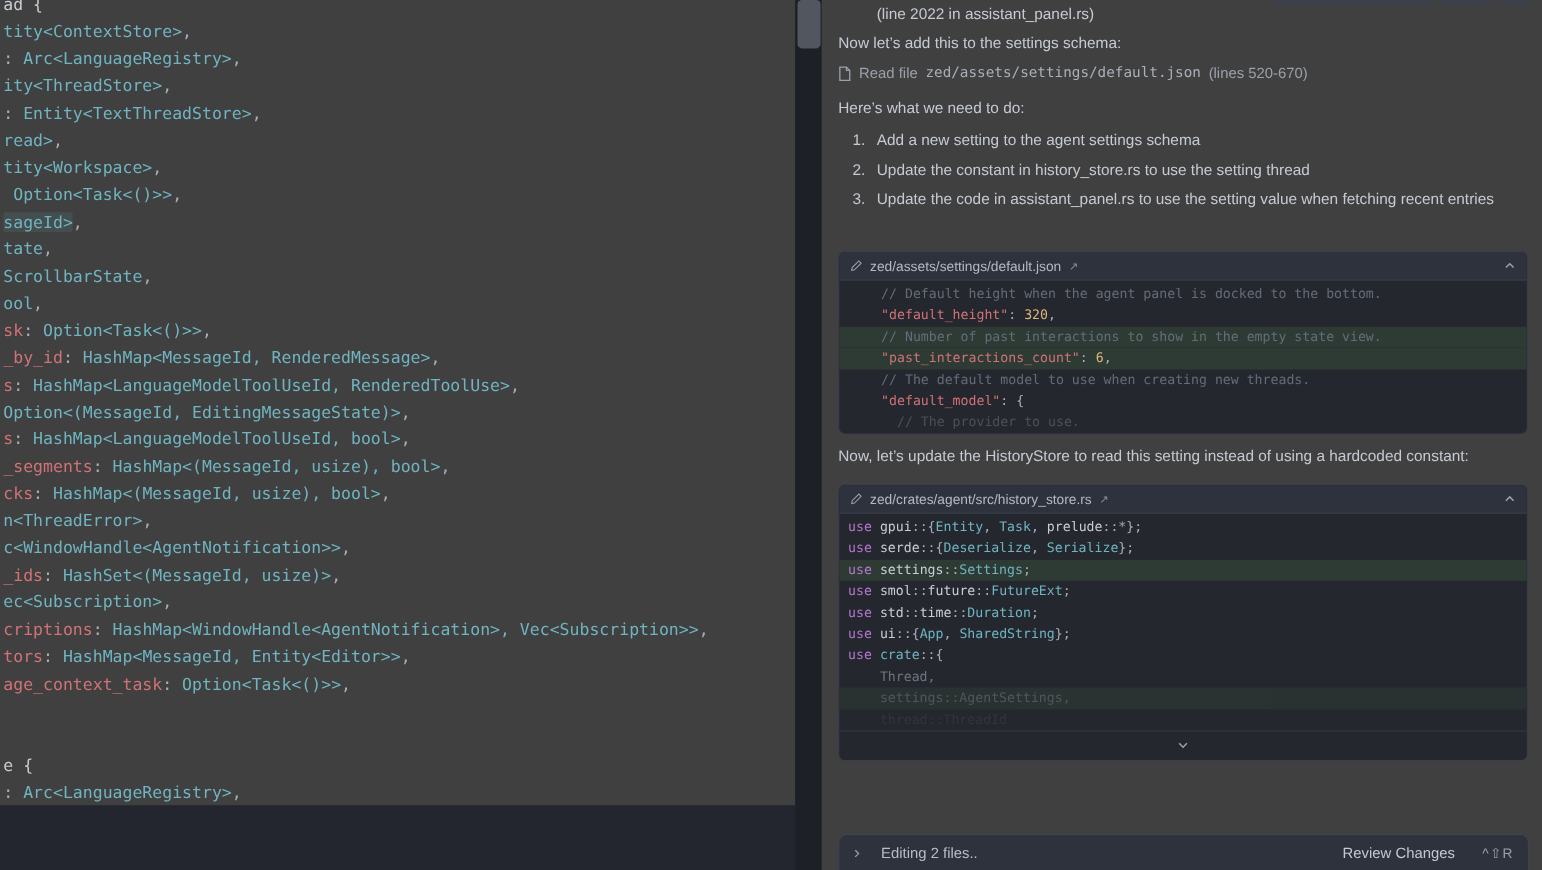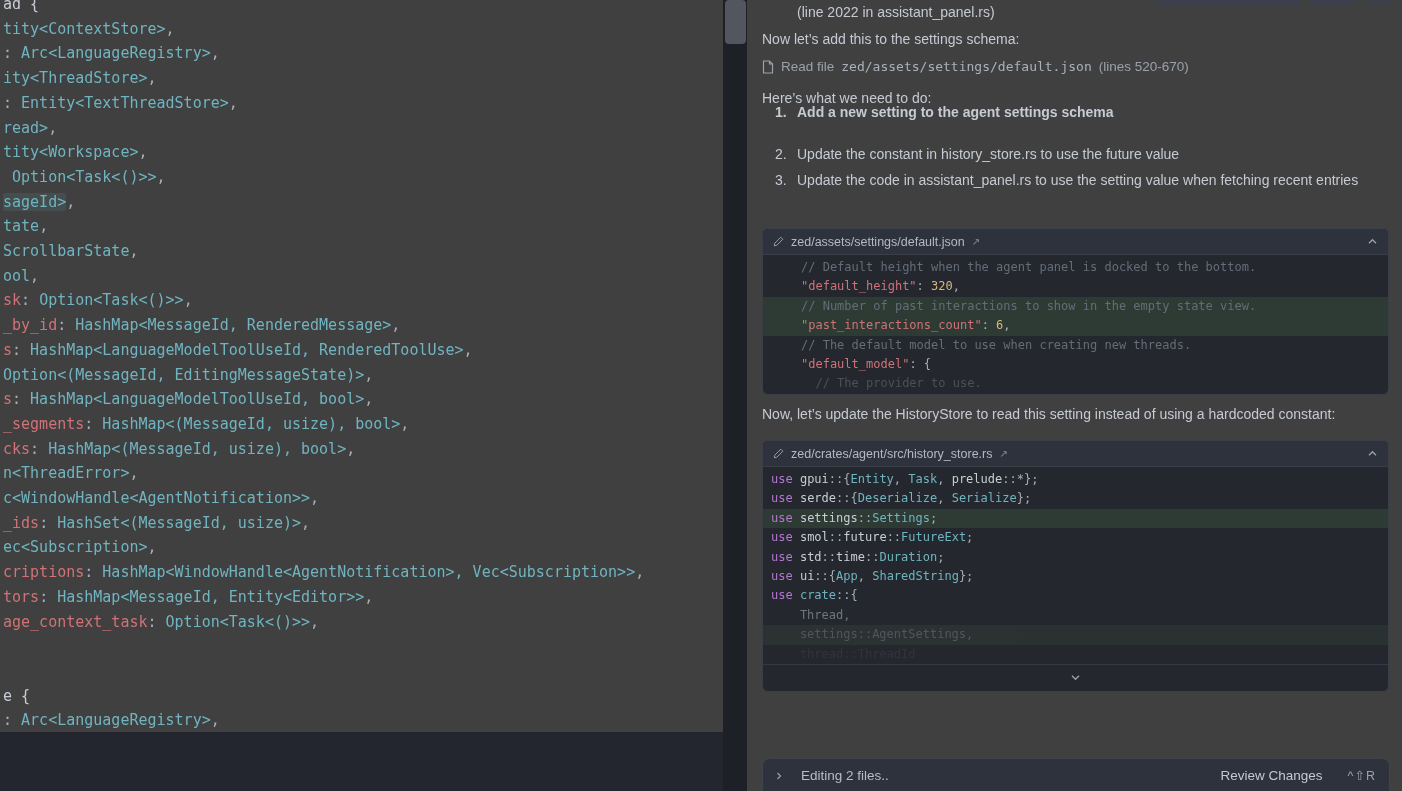--- a/index.html
+++ b/index.html
@@ -99,25 +99,25 @@
             <path d="M7.5 1v3h3" fill="none" stroke="currentColor" stroke-width="1.2"></path>
           </svg>
       </span>
       <span>Read file</span>
       <span class="mono">zed/assets/settings/default.json</span>
       <span>(lines 520-670)</span>
     </div>
 
     <div class="prose" style="top:90px;">Here’s what we need to do:</div>
 
-    <div class="step" style="top:104px;font-weight:bold;">
+    <div class="step" style="top:119px;">
       <span class="num">1.</span><span>Add a new setting to the agent settings schema</span>
     </div>
     <div class="step" style="top:146px;">
-      <span class="num">2.</span><span>Update the constant in history_store.rs to use the future value</span>
+      <span class="num">2.</span><span>Update the constant in history_store.rs to use the setting thread</span>
     </div>
     <div class="step" style="top:172px;">
       <span class="num">3.</span><span>Update the code in assistant_panel.rs to use the setting value when fetching recent entries</span>
     </div>
 
 
     <div class="card card1" style="top:228px;">
       <div class="card-header">
         <span class="icon-btn">
           <svg width="11" height="11" viewBox="0 0 16 16">

